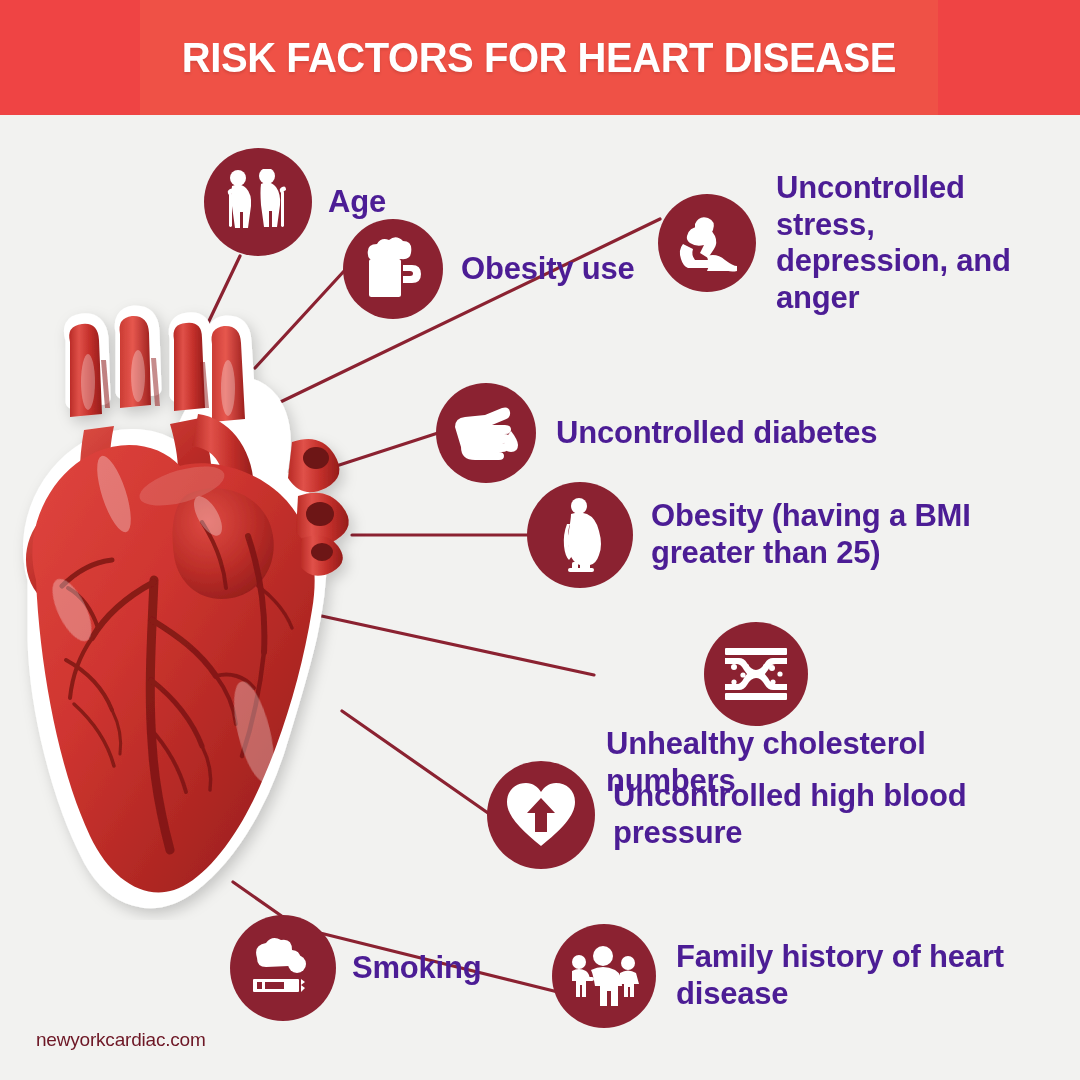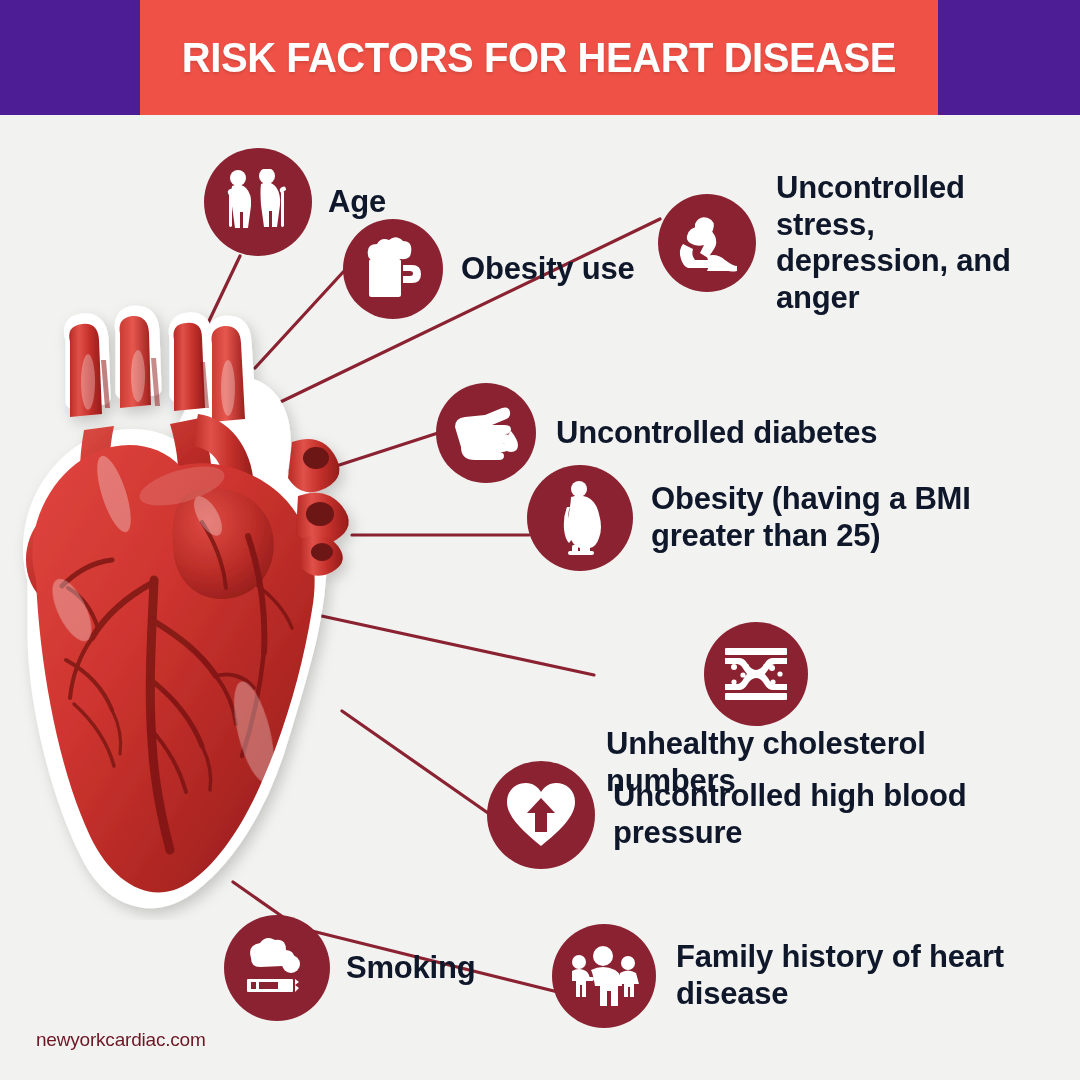--- a/index.html
+++ b/index.html
@@ -7,21 +7,21 @@
   body {
     background:#f2f2f0;
     font-family:"Liberation Sans", sans-serif;
     position:relative;
     overflow:hidden;
   }
 
   
   #header-bar{
     position:absolute; left:0; top:0; width:1080px; height:115px;
-    background:#4c1d95;
+    background:#ef4444;
   }
   #header-inner{
     position:absolute; left:140px; top:0; width:798px; height:115px;
     background:#ef5146;
     display:flex; align-items:center; justify-content:center;
   }
   #header-title{
     color:#ffffff;
     font-size:43px;
     font-weight:bold;
@@ -40,21 +40,21 @@
   .node{ position:absolute; display:flex; align-items:center; }
   .badge{
     background:#8B2231;
     border-radius:50%;
     flex:0 0 auto;
     display:flex; align-items:center; justify-content:center;
     position:relative;
   }
   .badge svg{ display:block; }
   .label{
-    color:#0f172a;
+    color:#4c1d95;
     font-weight:bold;
     line-height:1.18;
     white-space:pre-line;
     letter-spacing:-0.2px;
   }
 
   .n-age      { left:204px; top:33px; }
   .n-age .badge   { width:108px; height:108px; }
   .n-age .label   { font-size:31px; margin-left:16px; }
 
@@ -63,33 +63,33 @@
   .n-alcohol .label { font-size:31px; margin-left:18px; }
 
   .n-stress   { left:658px; top:55px; }
   .n-stress .badge { width:98px; height:98px; }
   .n-stress .label { font-size:31px; margin-left:20px; }
 
   .n-diabetes { left:436px; top:268px; }
   .n-diabetes .badge { width:100px; height:100px; }
   .n-diabetes .label { font-size:31px; margin-left:20px; }
 
-  .n-obesity  { left:527px; top:350px;align-items:center; }
+  .n-obesity  { left:527px; top:367px;align-items:center; }
   .n-obesity .badge { width:106px; height:106px; }
   .n-obesity .label { font-size:31px; margin-left:18px; }
 
   .n-chol     { left:586px; top:507px;flex-direction:column; }
   .n-chol .badge { width:104px; height:104px; }
   .n-chol .label { font-size:31px; margin-left:20px; }
 
   .n-bp       { left:487px; top:646px; }
   .n-bp .badge { width:108px; height:108px; }
   .n-bp .label { font-size:31px; margin-left:18px; }
 
-  .n-smoking  { left:224px; top:800px;align-items:center; }
+  .n-smoking  { left:230px; top:800px;align-items:center; }
   .n-smoking .badge { width:106px; height:106px; }
   .n-smoking .label { font-size:31px; margin-left:16px; }
 
   .n-family   { left:552px; top:809px; }
   .n-family .badge { width:104px; height:104px; }
   .n-family .label { font-size:31px; margin-left:20px; }
 
   
   #footer-credit{
     position:absolute; left:36px; top:1029px;

